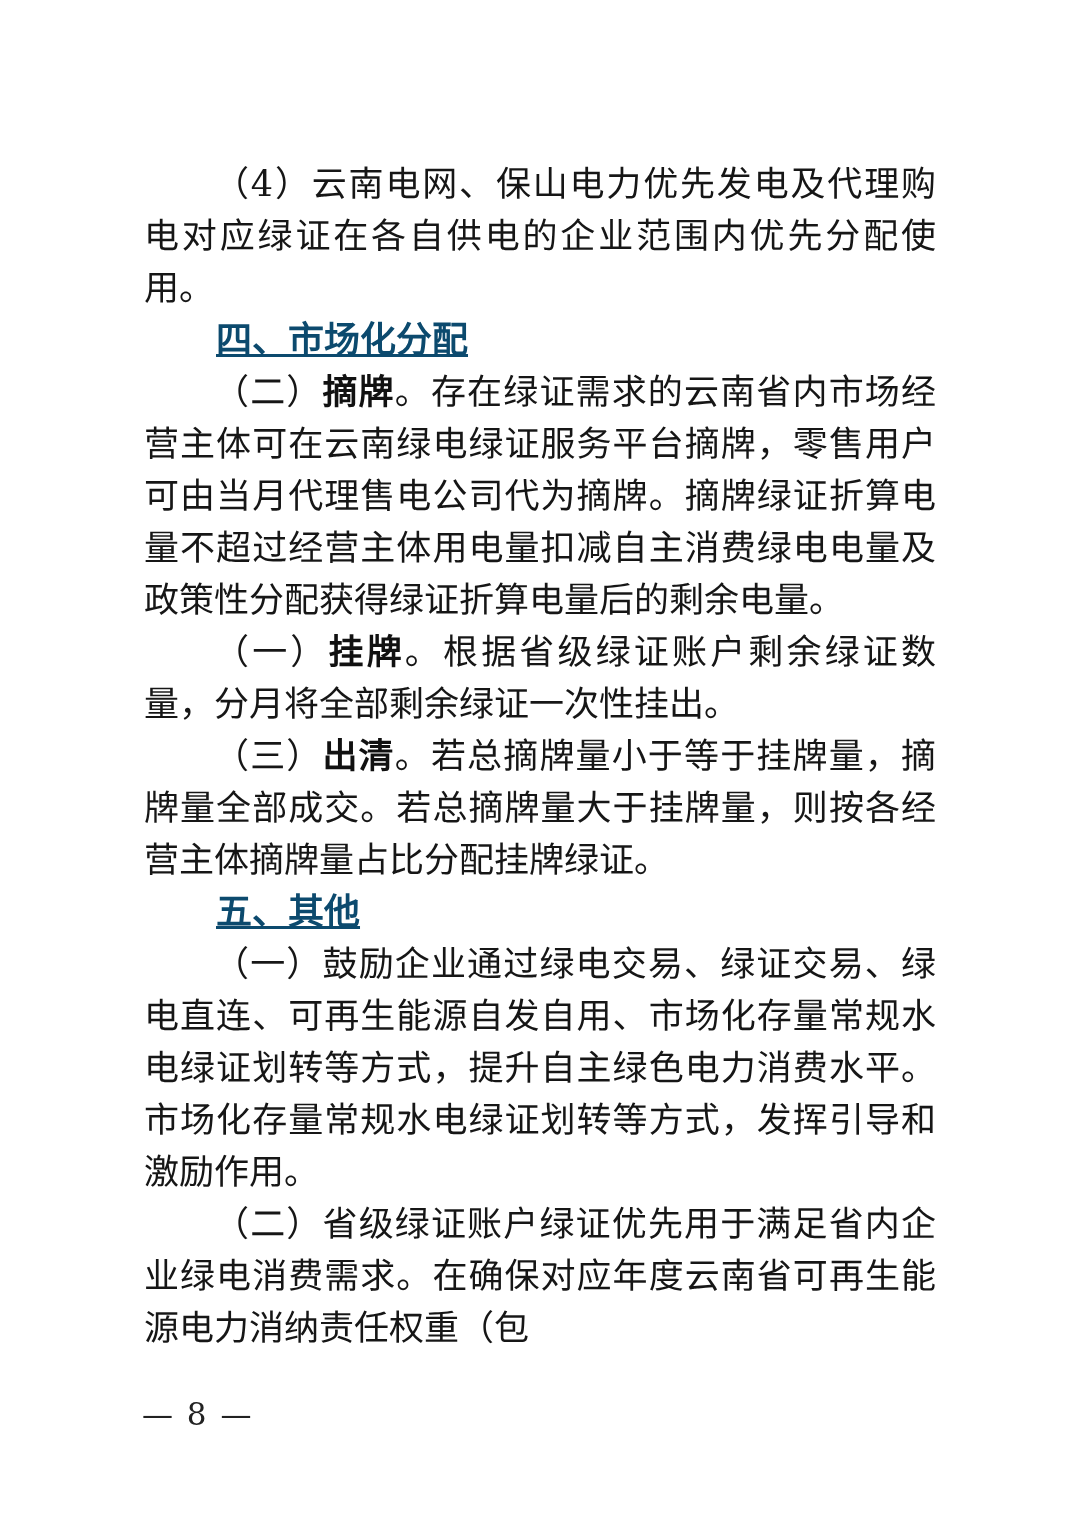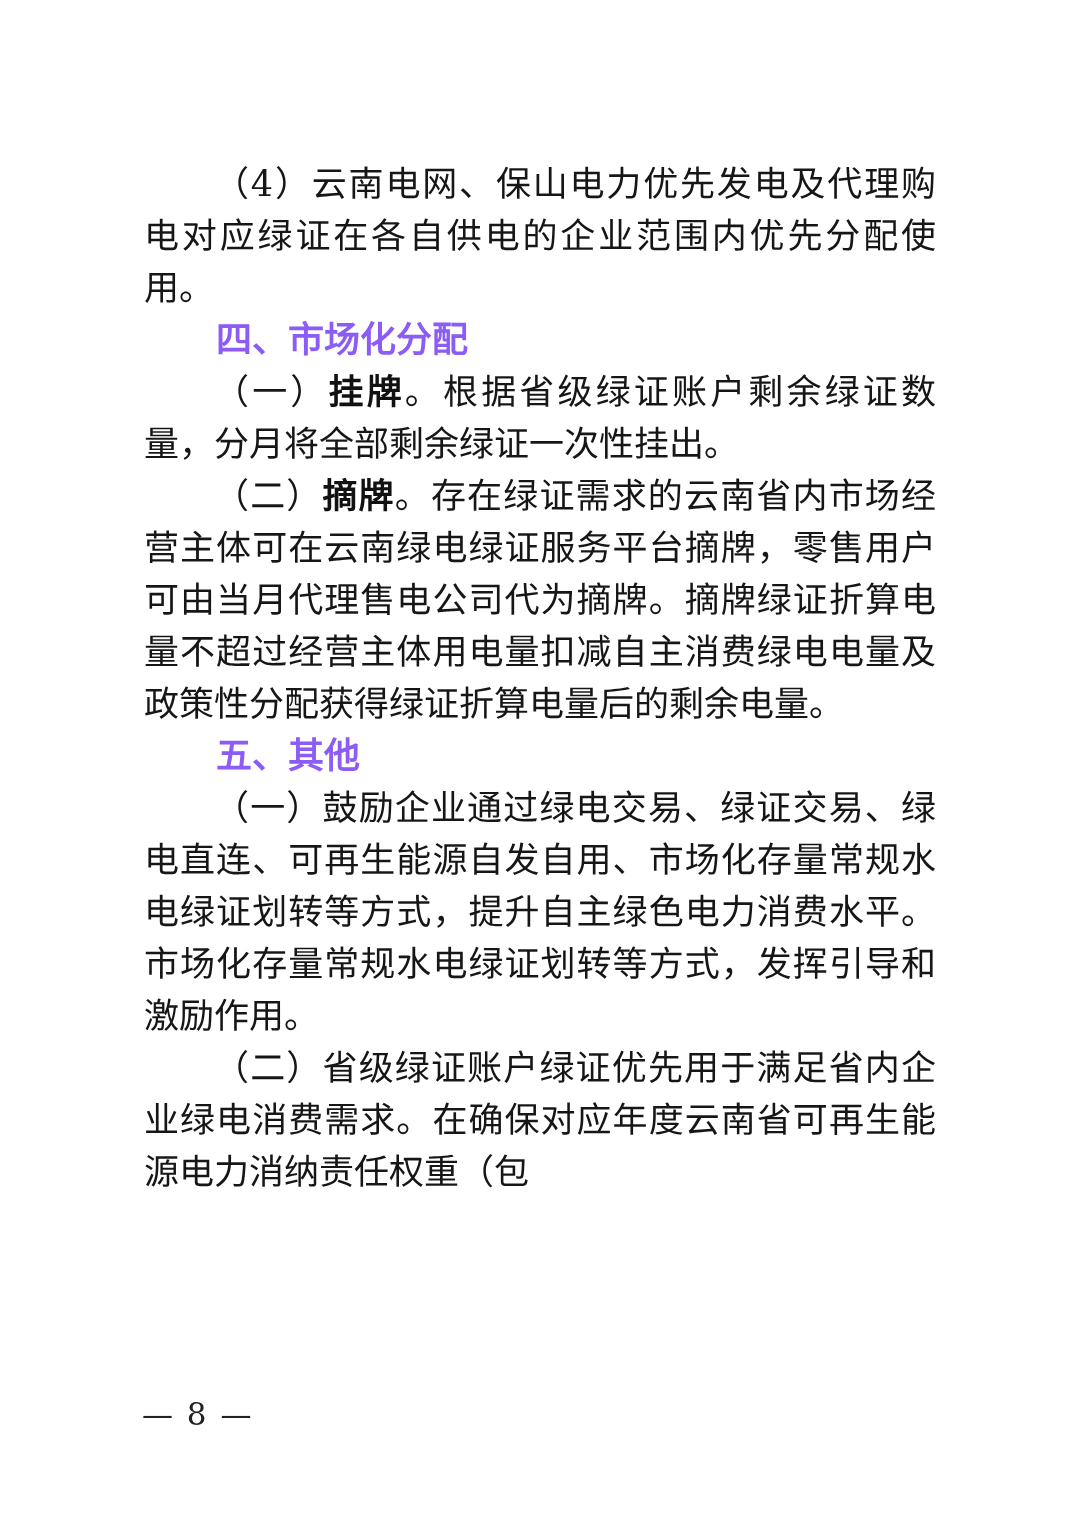--- a/index.html
+++ b/index.html
@@ -30,23 +30,24 @@
     text-align-last: left;
     text-indent: 2em;
     margin: 0;
     font-weight: 400;
   }
   .heading {
     font-family: "DejaVu Sans", "Liberation Sans", sans-serif;
     font-size: 36px;
     line-height: 52px;
     font-weight: 700;
-    color: #8b5cf6;
+    color: #0c4a6e;
     text-indent: 2em;
     margin: 0;
+    text-decoration: underline;
   }
   .term {
     font-family: "DejaVu Sans", "Liberation Sans", sans-serif;
     font-weight: 700;
     color: #111111;
   }
   .page-number {
     position: absolute;
     left: 142px;
     top: 1394px;
@@ -62,24 +63,25 @@
 
 <div class="page">
   <div class="content">
 
     <p class="para"><span>（4）云南电网、保山电力优先发电及代理购电对应绿证在各自供电的企业范围内优先分配使用。</span></p>
 
 
     <h2 class="heading"><span>四、市场化分配</span></h2>
 
 
+    <p class="para"><span>（二）</span><span class="term">摘牌</span><span>。存在绿证需求的云南省内市场经营主体可在云南绿电绿证服务平台摘牌，零售用户可由当月代理售电公司代为摘牌。摘牌绿证折算电量不超过经营主体用电量扣减自主消费绿电电量及政策性分配获得绿证折算电量后的剩余电量。</span></p>
+
     <p class="para"><span>（一）</span><span class="term">挂牌</span><span>。根据省级绿证账户剩余绿证数量，分月将全部剩余绿证一次性挂出。</span></p>
 
-    <p class="para"><span>（二）</span><span class="term">摘牌</span><span>。存在绿证需求的云南省内市场经营主体可在云南绿电绿证服务平台摘牌，零售用户可由当月代理售电公司代为摘牌。摘牌绿证折算电量不超过经营主体用电量扣减自主消费绿电电量及政策性分配获得绿证折算电量后的剩余电量。</span></p>
-
+    <p class="para"><span>（三）</span><span class="term">出清</span><span>。若总摘牌量小于等于挂牌量，摘牌量全部成交。若总摘牌量大于挂牌量，则按各经营主体摘牌量占比分配挂牌绿证。</span></p>
 
     <h2 class="heading"><span>五、其他</span></h2>
 
     <p class="para"><span>（一）鼓励企业通过绿电交易、绿证交易、绿电直连、可再生能源自发自用、市场化存量常规水电绿证划转等方式，提升自主绿色电力消费水平。市场化存量常规水电绿证划转等方式，发挥引导和激励作用。</span></p>
 
     <p class="para"><span>（二）省级绿证账户绿证优先用于满足省内企业绿电消费需求。在确保对应年度云南省可再生能源电力消纳责任权重（包</span></p>
 
   </div>
 
   <div class="page-number">— 8 —</div>

